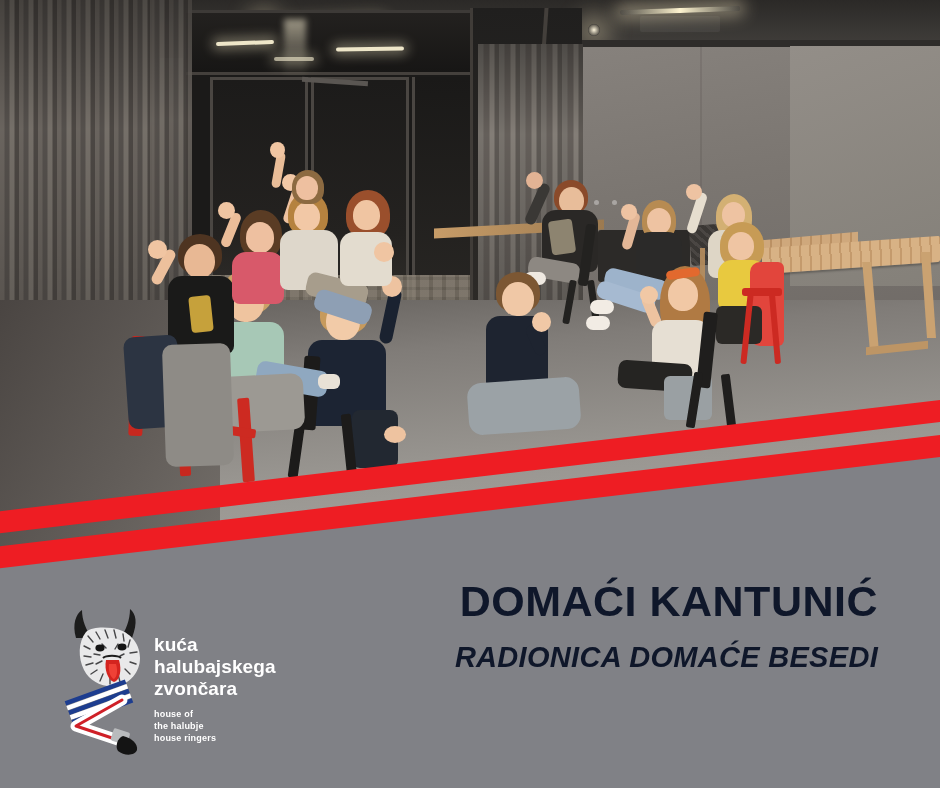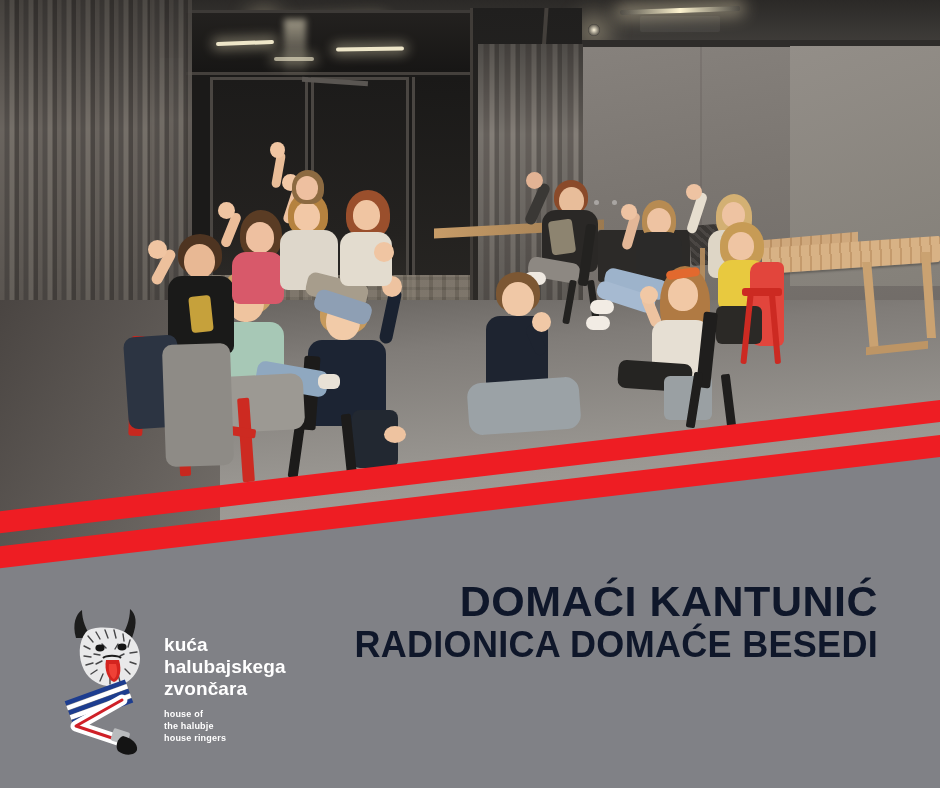--- a/index.html
+++ b/index.html
@@ -259,34 +259,34 @@
   .titles {
     position:absolute; right:62px; top:578px;
     text-align:right;
     color:#0f172a;
   }
   .title-main {
     font-size:43px; font-weight:bold; letter-spacing:.5px;
     line-height:46px; white-space:nowrap;
   }
   .title-sub {
-    font-size:36px; font-weight:bold; letter-spacing:.3px;
-    line-height:38px; white-space:nowrap; margin-top:2px;
+    font-size:29px; font-weight:bold; letter-spacing:.3px;
+    line-height:38px; white-space:nowrap; margin-top:14px;font-style:italic;
   }
 
   
   .logo-block {
     position:absolute; left:60px; top:608px;
     width:250px; height:150px;
   }
   .logo-mark {
     position:absolute; left:0; top:0; width:96px; height:148px;
   }
   .logo-text {
-    position:absolute; left:104px; top:26px;
+    position:absolute; left:94px; top:26px;
     color:#ffffff;
   }
   .logo-name {
     font-size:19px; font-weight:bold; line-height:22px;
     letter-spacing:.1px;
   }
   .logo-tag {
     margin-top:8px;
     font-size:9px; font-weight:bold; line-height:12px;
     letter-spacing:.2px;

